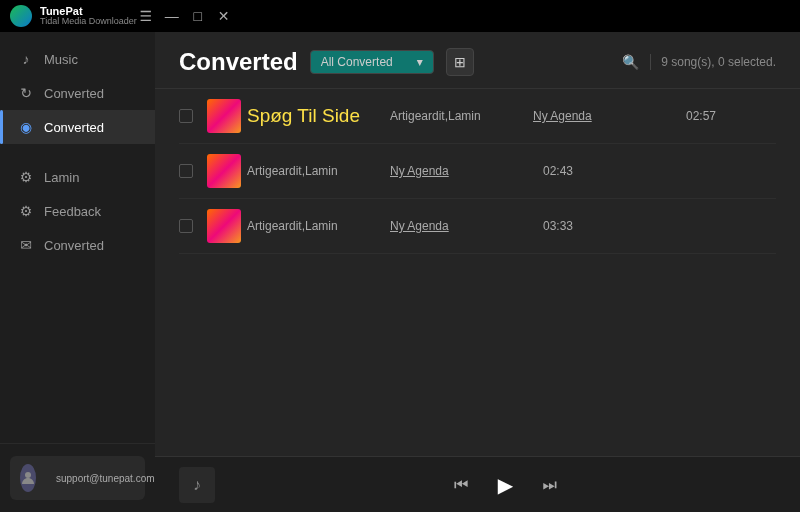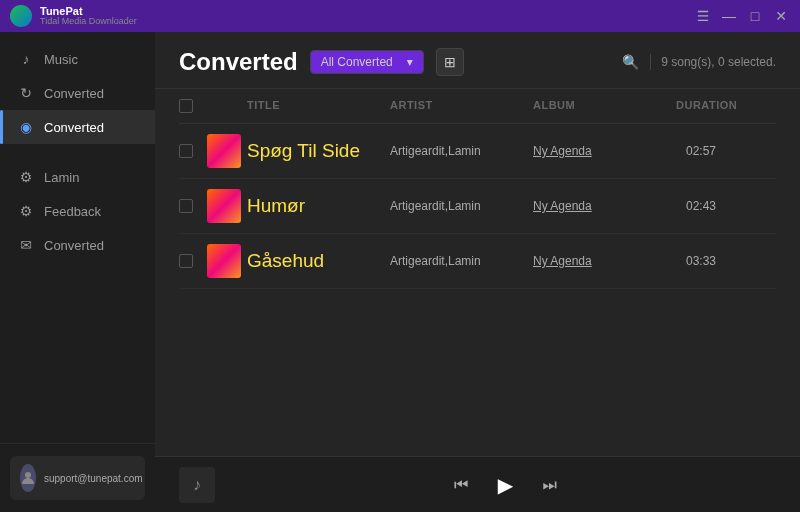--- a/index.html
+++ b/index.html
@@ -10,25 +10,25 @@
       font-family: 'Segoe UI', Arial, sans-serif;
       color: #ccc;
       overflow: hidden;
       display: flex;
       flex-direction: column;
     }
 
     
     .titlebar {
       height: 32px;
-      background: #4c1d95;
+      background: #000000;
       display: flex;
       align-items: center;
       padding: 0 10px;
-      justify-content: space-between;
+      justify-content: flex-start;
       flex-shrink: 0;
     }
     .titlebar-left {
       display: flex;
       align-items: center;
       gap: 8px;
     }
     .app-logo {
       width: 22px;
       height: 22px;
@@ -115,21 +115,21 @@
       cursor: pointer;
     }
     .user-avatar {
       width: 28px; height: 28px;
       border-radius: 50%;
       background: #4a4a6a;
       display: flex; align-items: center; justify-content: center;
       font-size: 14px;
       color: #aaa;
     }
-    .user-email { font-size: 10px; color: #aaa; line-height: 1.3; }
+    .user-email { font-size: 10px; color: #aaa; line-height: 1.3; margin-left: 12px; }
 
     
     .content {
       flex: 1;
       background: #252525;
       display: flex;
       flex-direction: column;
       overflow: hidden;
     }
 
@@ -147,24 +147,24 @@
       gap: 12px;
     }
     .page-title {
       font-size: 24px;
       font-weight: 700;
       color: #fff;
     }
     .filter-dropdown {
       display: flex;
       align-items: center;
-      background: #6d28d9;
+      background: #0f766e;
       border-radius: 4px;
       padding: 4px 10px;
-      gap: 14px;
+      gap: 24px;
       cursor: pointer;
       font-size: 12px;
       color: #ccc;
       border: 1px solid #444;
     }
     .grid-btn {
       width: 28px; height: 28px;
       background: #333;
       border: 1px solid #444;
       border-radius: 4px;
@@ -369,30 +369,20 @@
         <button class="grid-btn">⊞</button>
       </div>
       <div class="header-right">
         <span class="search-icon-btn">🔍</span>
         <div class="divider-v"></div>
         <span>9 song(s), 0 selected.</span>
       </div>
     </div>
 
     <div class="table-container">
-      <div class="table-header">
-        <div class="col-check">
-          <input type="checkbox" class="checkbox" style="">
-        </div>
-        <div></div>
-        <div>TITLE</div>
-        <div>ARTIST</div>
-        <div>ALBUM</div>
-        <div>DURATION</div>
-      </div>
 
       <div class="table-row">
         <div class="col-check">
           <input type="checkbox" class="checkbox" style="">
         </div>
         <div class="col-thumb">
           <div class="album-thumb">
             <div class="thumb-gradient"></div>
           </div>
         </div>
@@ -404,36 +394,34 @@
 
       <div class="table-row">
         <div class="col-check">
           <input type="checkbox" class="checkbox" style="">
         </div>
         <div class="col-thumb">
           <div class="album-thumb">
             <div class="thumb-gradient"></div>
           </div>
         </div>
-        <div class="col-title">Humør</div>
         <div class="col-artist">Artigeardit,Lamin</div>
         <div class="col-album">Ny Agenda</div>
         <div class="col-duration">02:43</div>
       </div>
 
       <div class="table-row">
         <div class="col-check">
           <input type="checkbox" class="checkbox" style="">
         </div>
         <div class="col-thumb">
           <div class="album-thumb">
             <div class="thumb-gradient"></div>
           </div>
         </div>
-        <div class="col-title">Gåsehud</div>
         <div class="col-artist">Artigeardit,Lamin</div>
         <div class="col-album">Ny Agenda</div>
         <div class="col-duration">03:33</div>
       </div>
 
     </div>
 
     <div class="player-bar">
       <div class="player-music-icon">
         <span>♪</span>

